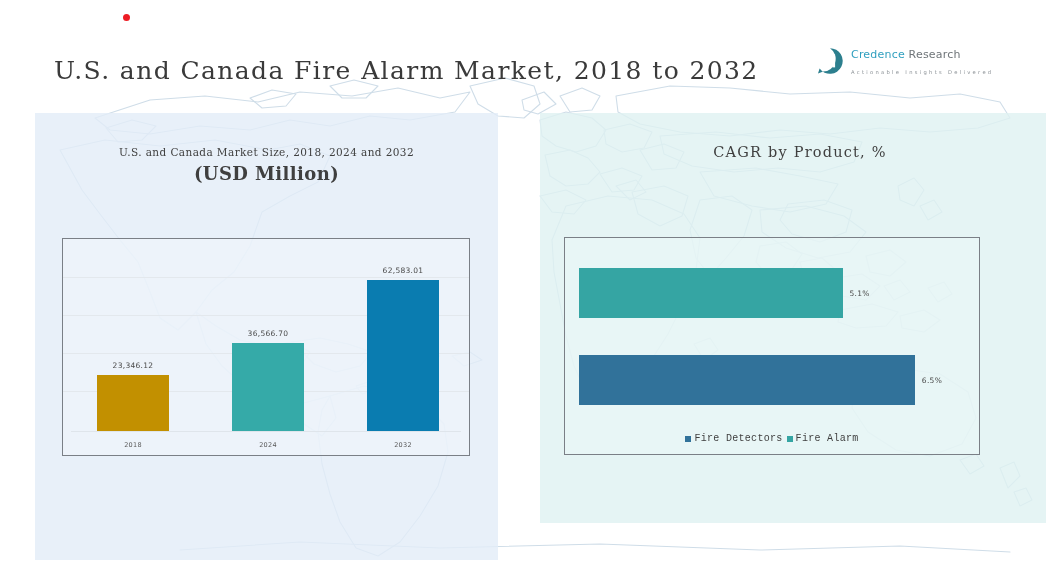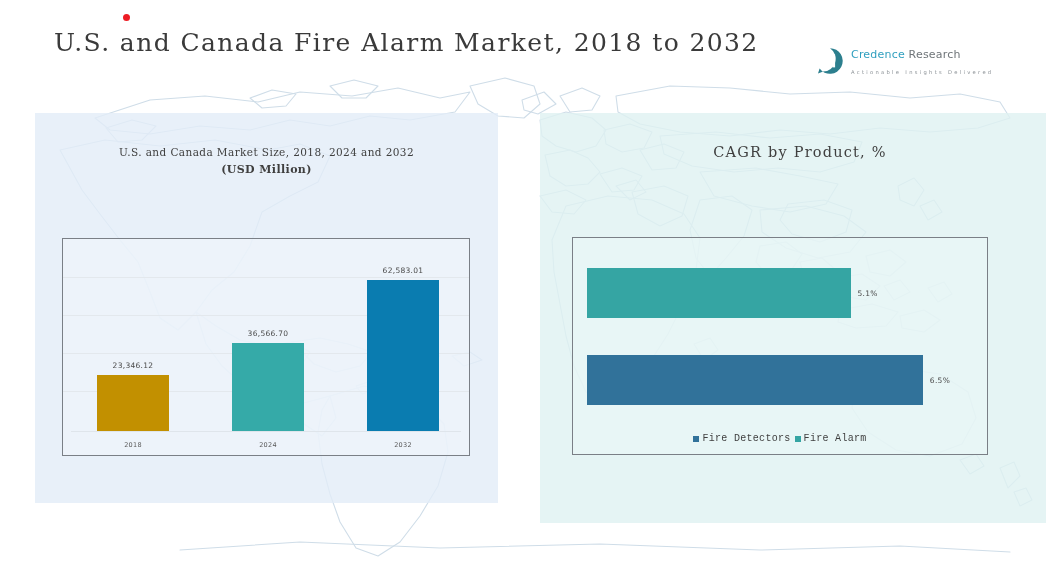--- a/index.html
+++ b/index.html
@@ -33,21 +33,21 @@
     position: absolute;
     left: 123px; top: 14px;
     width: 7px; height: 7px;
     background: #ed1c24;
     border-radius: 50%;
   }
 
   
   .page-title {
     position: absolute;
-    left: 54px; top: 28px;
+    left: 54px; top: 56px;
     font-family: "DejaVu Serif", serif;
     font-size: 25px;
     letter-spacing: 1.4px;
     color: #3a3a3a;
     white-space: nowrap;
   }
 
   .logo {
     position: absolute;
     left: 816px; top: 45px;
@@ -76,21 +76,21 @@
     margin-top: 2px;
     white-space: nowrap;
   }
 
   
   .panel {
     position: absolute;
   }
   #panel-left {
     left: 35px; top: 113px;
-    width: 463px; height: 390px;
+    width: 463px; height: 447px;
     background: rgba(226,236,248,0.80);
   }
   #panel-right {
     left: 540px; top: 113px;
     width: 520px; height: 410px;
     background: rgba(223,241,241,0.80);
   }
 
   .panel-title {
     position: absolute;
@@ -100,42 +100,42 @@
     color: #3f3f3f;
     white-space: nowrap;
   }
   #left-title-1 {
     top: 33px;
     font-size: 10.5px;
     letter-spacing: 0.4px;
   }
   #left-title-2 {
     top: 50px;
-    font-size: 11px;
+    font-size: 18px;
     font-weight: bold;
     letter-spacing: 0.4px;
   }
   #right-title {
     top: 31px;
     font-size: 14.5px;
     letter-spacing: 1.2px;
   }
 
   
   .plot-box {
     position: absolute;
     border: 1px solid #7a7f86;
     background: rgba(240,246,252,0.55);
   }
   #plot-left {
     left: 27px; top: 125px;
     width: 406px; height: 216px;
   }
   #plot-right {
-    left: 32px; top: 124px;
+    left: 24px; top: 124px;
     width: 414px; height: 216px;
     background: rgba(236,248,248,0.5);
   }
 
   .gridline {
     position: absolute;
     left: 0; right: 0;
     height: 1px;
     background: #e3e8ed;
   }

